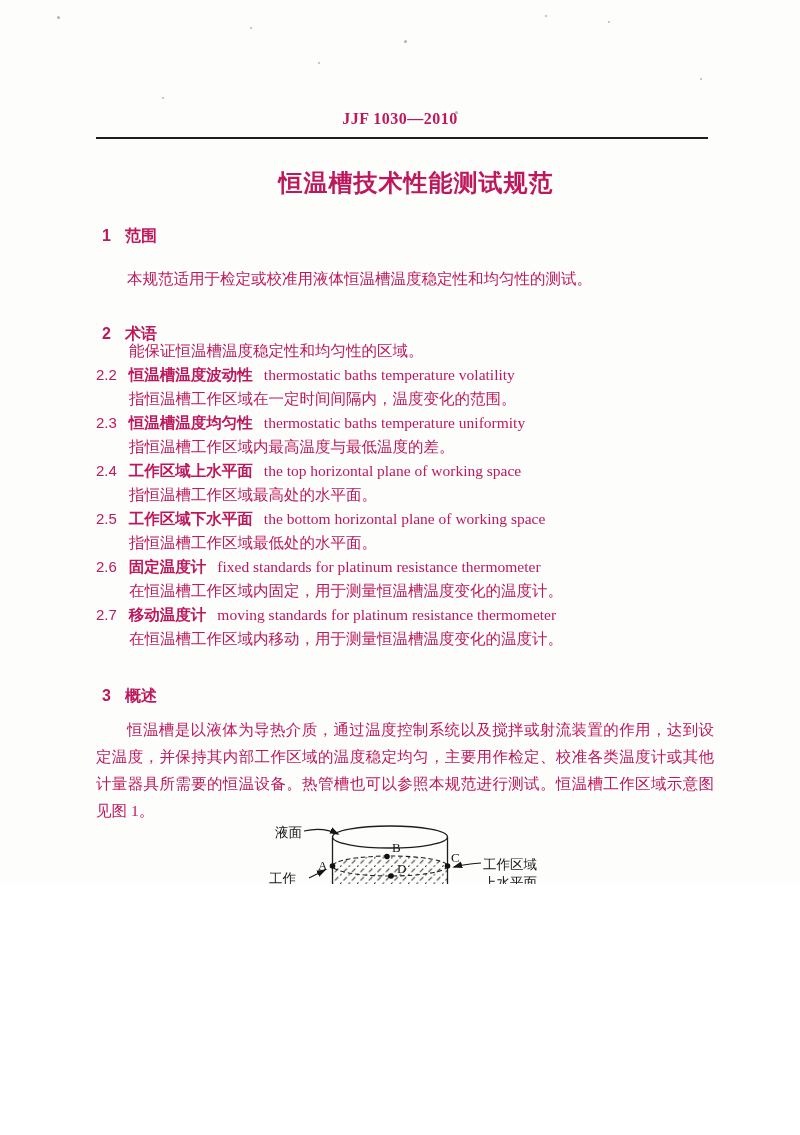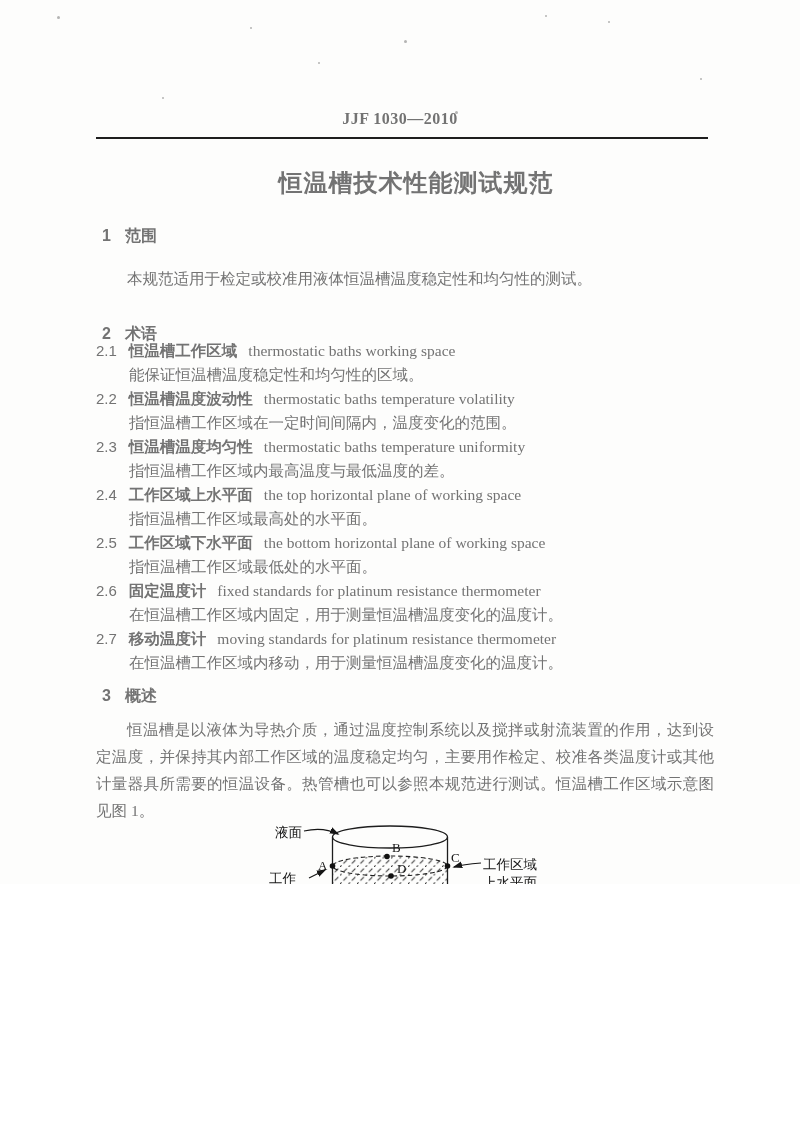--- a/index.html
+++ b/index.html
@@ -1,18 +1,18 @@
 <!DOCTYPE html>
 <html><head>
 <meta charset="utf-8">
 <style>
   html,body{margin:0;padding:0;background:#ffffff;}
   .page{
     position:relative;width:800px;height:884px;background:#fdfdfc;
-    font-family:"Liberation Serif","DejaVu Serif",serif;color:#737373;
+    font-family:"Liberation Serif","DejaVu Serif",serif;color:#be185d;
     overflow:hidden;
   }
   .doc-code{
     position:absolute;top:110px;left:0;width:800px;text-align:center;
     font-family:"Liberation Serif","DejaVu Serif",serif;
     font-weight:bold;font-size:16px;letter-spacing:.5px;
   }
   .header-rule{position:absolute;top:137px;left:96px;width:612px;height:2px;background:#1e1e1e;}
   .doc-title{
     position:absolute;top:167px;left:16px;width:800px;text-align:center;
@@ -82,21 +82,20 @@
     <span class="sec-num">1</span><span>范围</span>
   </div>
   <div class="sec-p" id="sec1-p">本规范适用于检定或校准用液体恒温槽温度稳定性和均匀性的测试。</div>
 
   <div class="sec-h" id="sec2-h">
     <span class="sec-num">2</span><span>术语</span>
   </div>
 
   <div class="terms">
     <div class="term">
-      <div class="term-line"><span class="term-num">2.1</span><span class="term-zh">恒温槽工作区域</span><span class="term-en">thermostatic baths working space</span></div>
       <div class="term-def">能保证恒温槽温度稳定性和均匀性的区域。</div>
     </div>
     <div class="term">
       <div class="term-line"><span class="term-num">2.2</span><span class="term-zh">恒温槽温度波动性</span><span class="term-en">thermostatic baths temperature volatility</span></div>
       <div class="term-def">指恒温槽工作区域在一定时间间隔内，温度变化的范围。</div>
     </div>
     <div class="term">
       <div class="term-line"><span class="term-num">2.3</span><span class="term-zh">恒温槽温度均匀性</span><span class="term-en">thermostatic baths temperature uniformity</span></div>
       <div class="term-def">指恒温槽工作区域内最高温度与最低温度的差。</div>
     </div>

